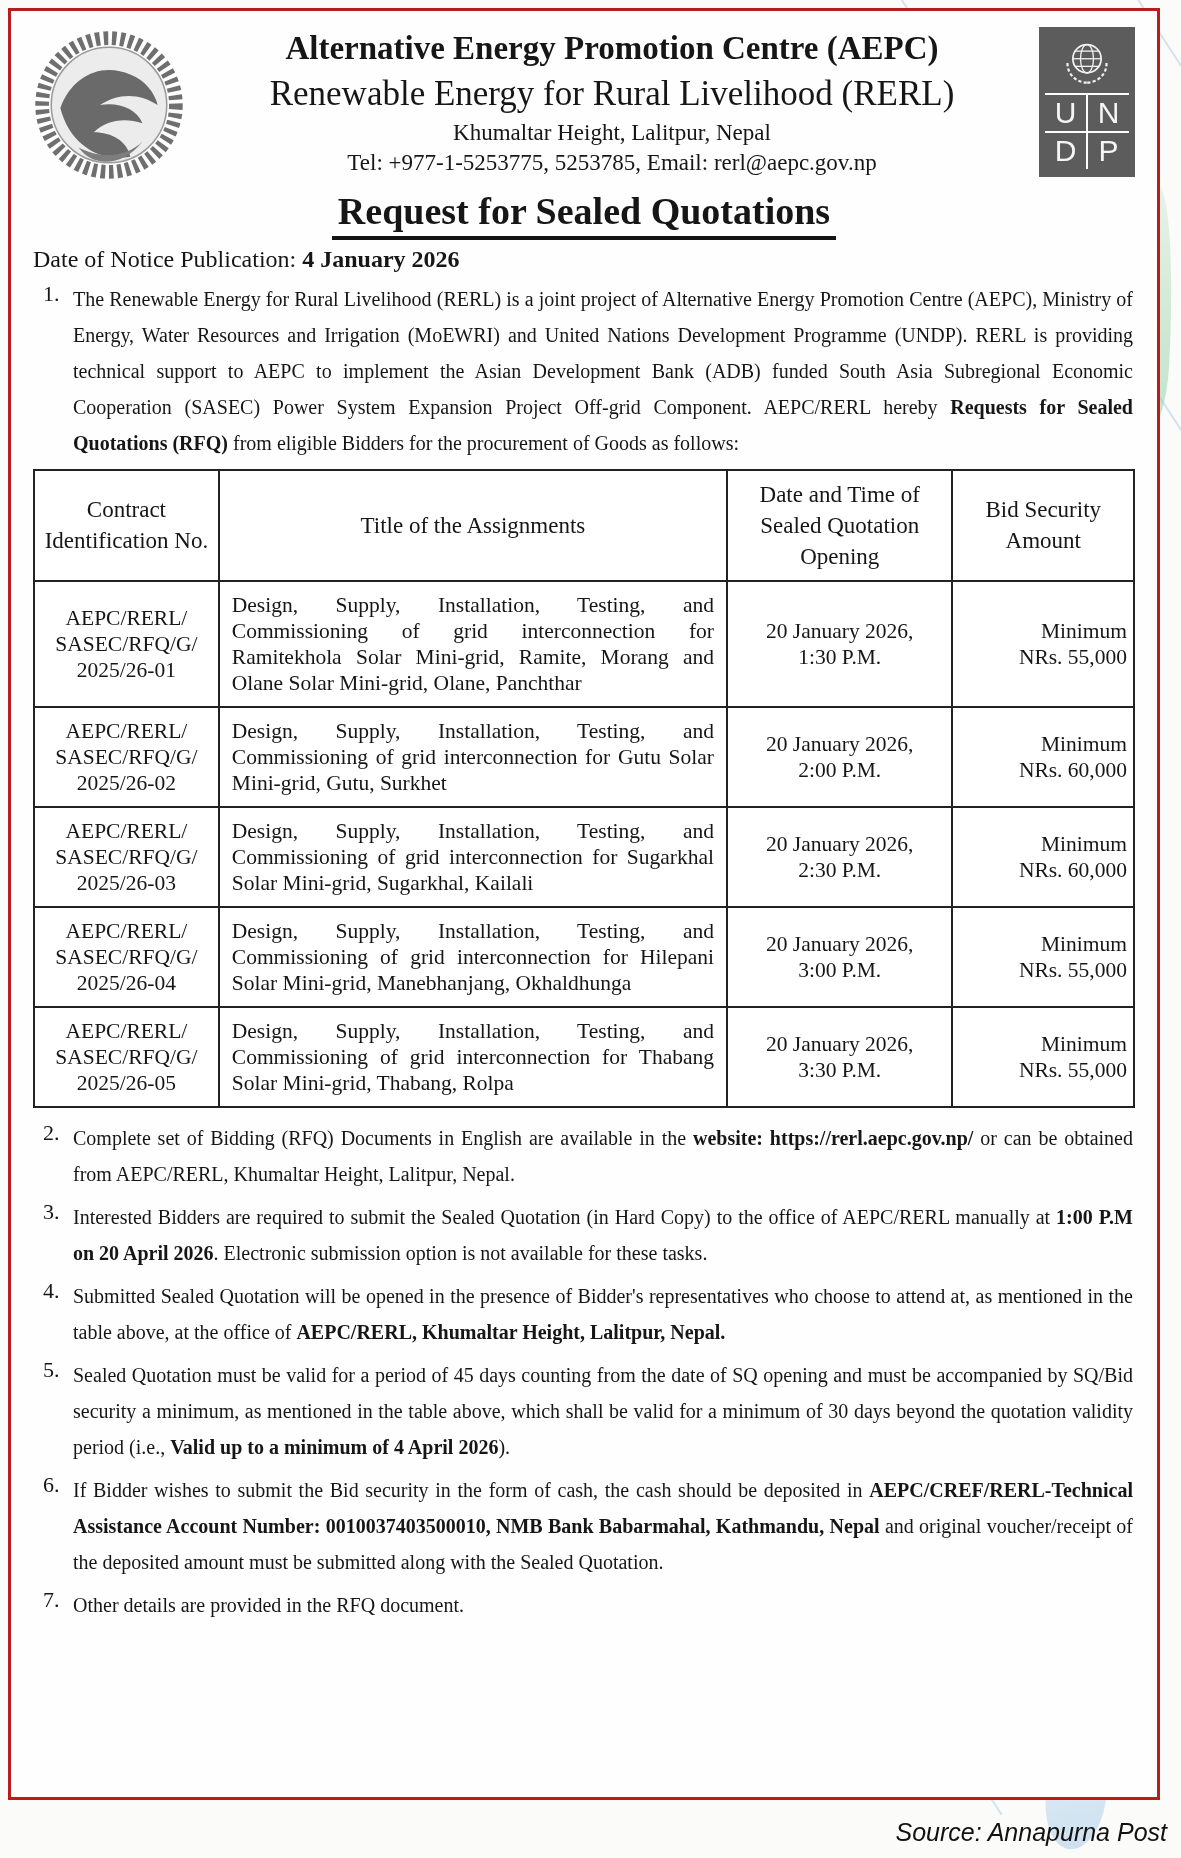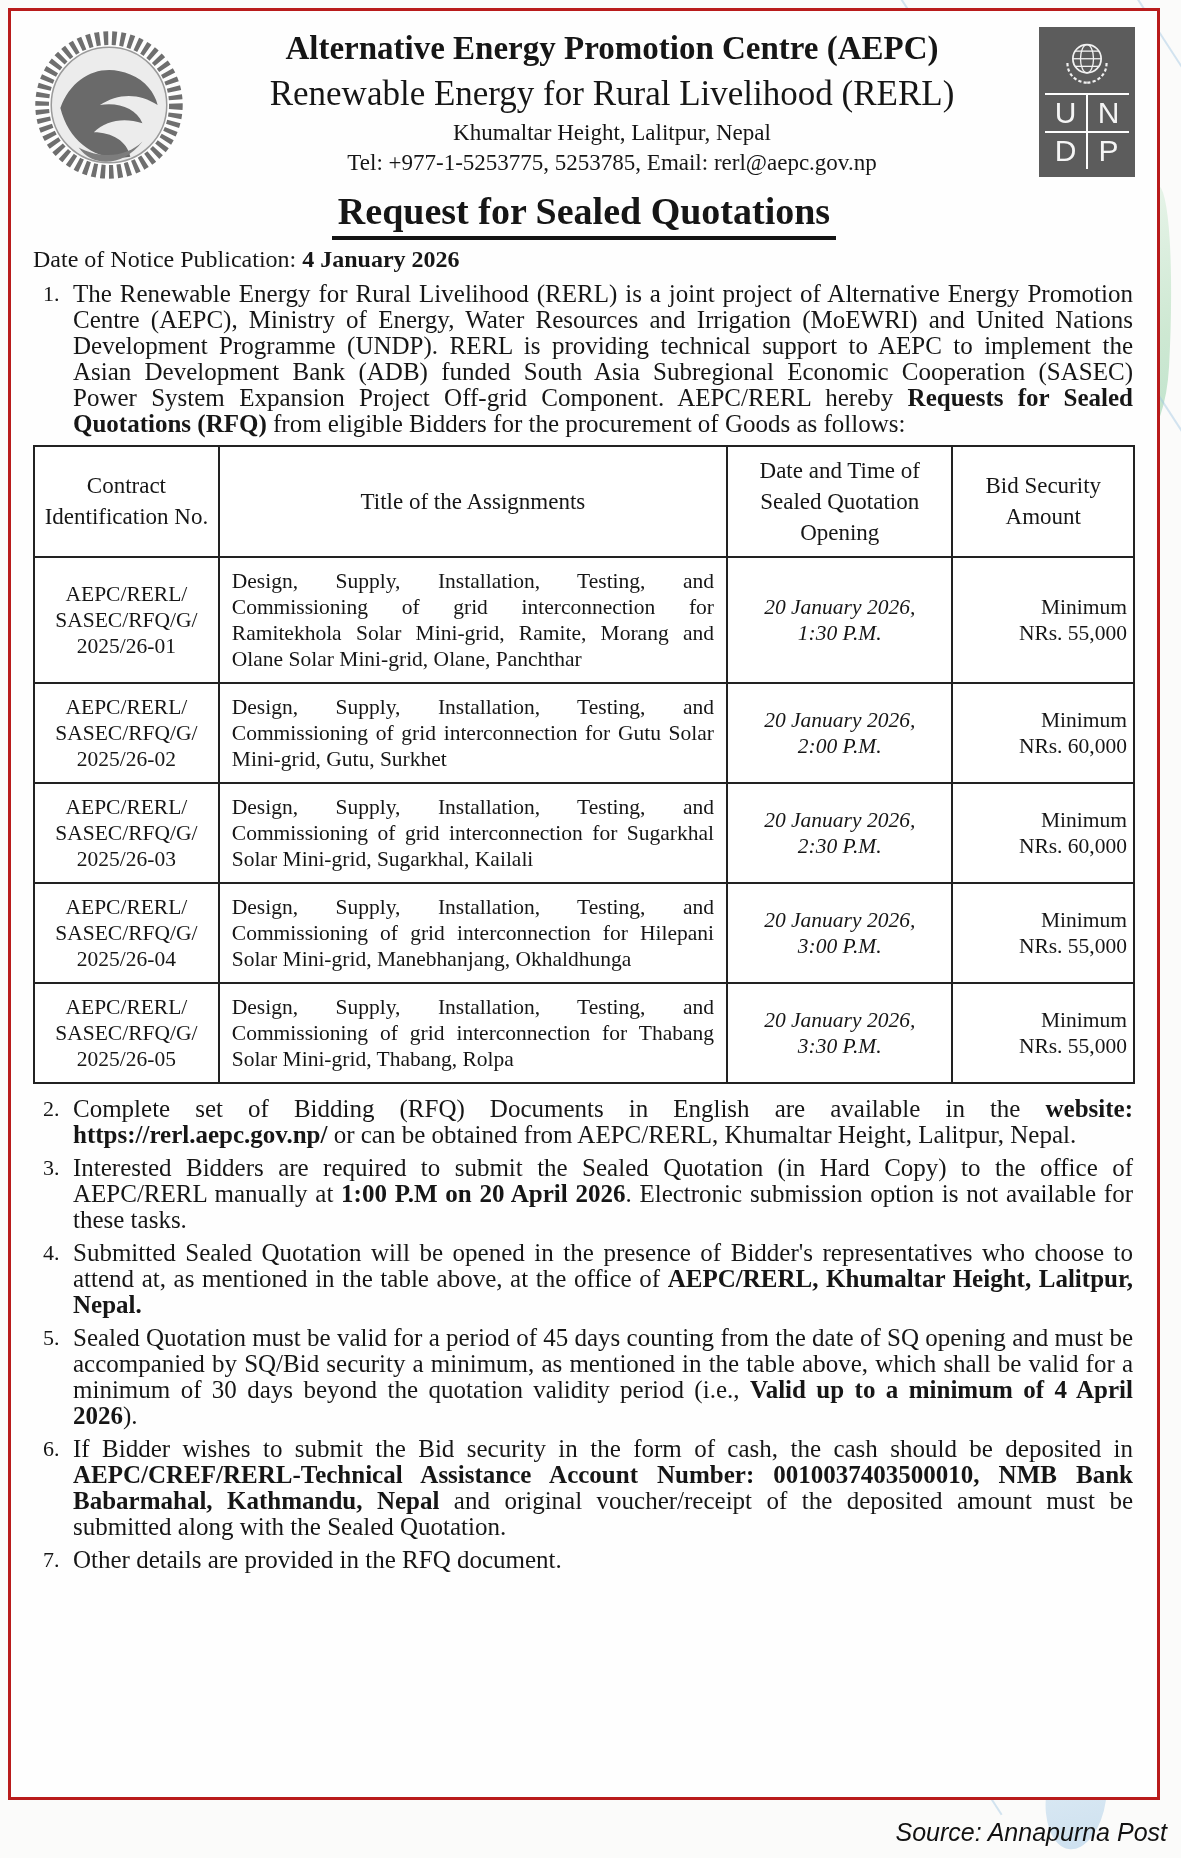--- a/index.html
+++ b/index.html
@@ -60,33 +60,33 @@
   .title {
     display:inline-block; font-size:38px; font-weight:bold; line-height:1.1;
     border-bottom:4px solid #141414; padding:0 6px 3px 6px;
   }
   .pubdate { text-align:left; font-size:24px; margin-top:6px; }
   .pubdate b { font-weight:bold; }
   
   .items { margin-top:8px; }
   .item { display:flex; margin:0 0 7px 0; }
   .item .num { flex:0 0 40px; font-size:22px; line-height:26px; padding-left:10px; }
-  .item .item-body { flex:1 1 auto; font-size:25px; line-height:26px; text-align:justify; padding-right:2px; }
+  .item .item-body { flex:1 1 auto; font-size:20px; line-height:36px; text-align:justify; padding-right:2px; }
   .item .item-body .b { font-weight:bold; }
   
   table { width:100%; border-collapse:collapse; margin:8px 0 12px 0; }
   table, th, td { border:2px solid #222; }
   th {
     font-weight:normal; font-size:23px; line-height:1.35; text-align:center;
     vertical-align:middle; padding:8px 4px; background:#fff;
   }
   td { font-size:21.5px; line-height:26px; vertical-align:middle; background:#fff; }
   td.c-id   { text-align:center; white-space:pre-line; padding:10px 4px; }
   td.c-title{ text-align:justify; padding:10px 12px; }
-  td.c-date { text-align:center; white-space:pre-line; padding:10px 12px;font-style:italic; }
+  td.c-date { text-align:center; white-space:pre-line; padding:10px 12px; }
   td.c-sec  { text-align:right; white-space:pre-line; padding:10px 6px; }
   
   .source {
     position:absolute; right:14px; top:1818px; z-index:1;
     font-family:"Liberation Sans", sans-serif; font-style:italic; font-size:25px; color:#111;
   }
 </style>
 </head>
 <body>
 

